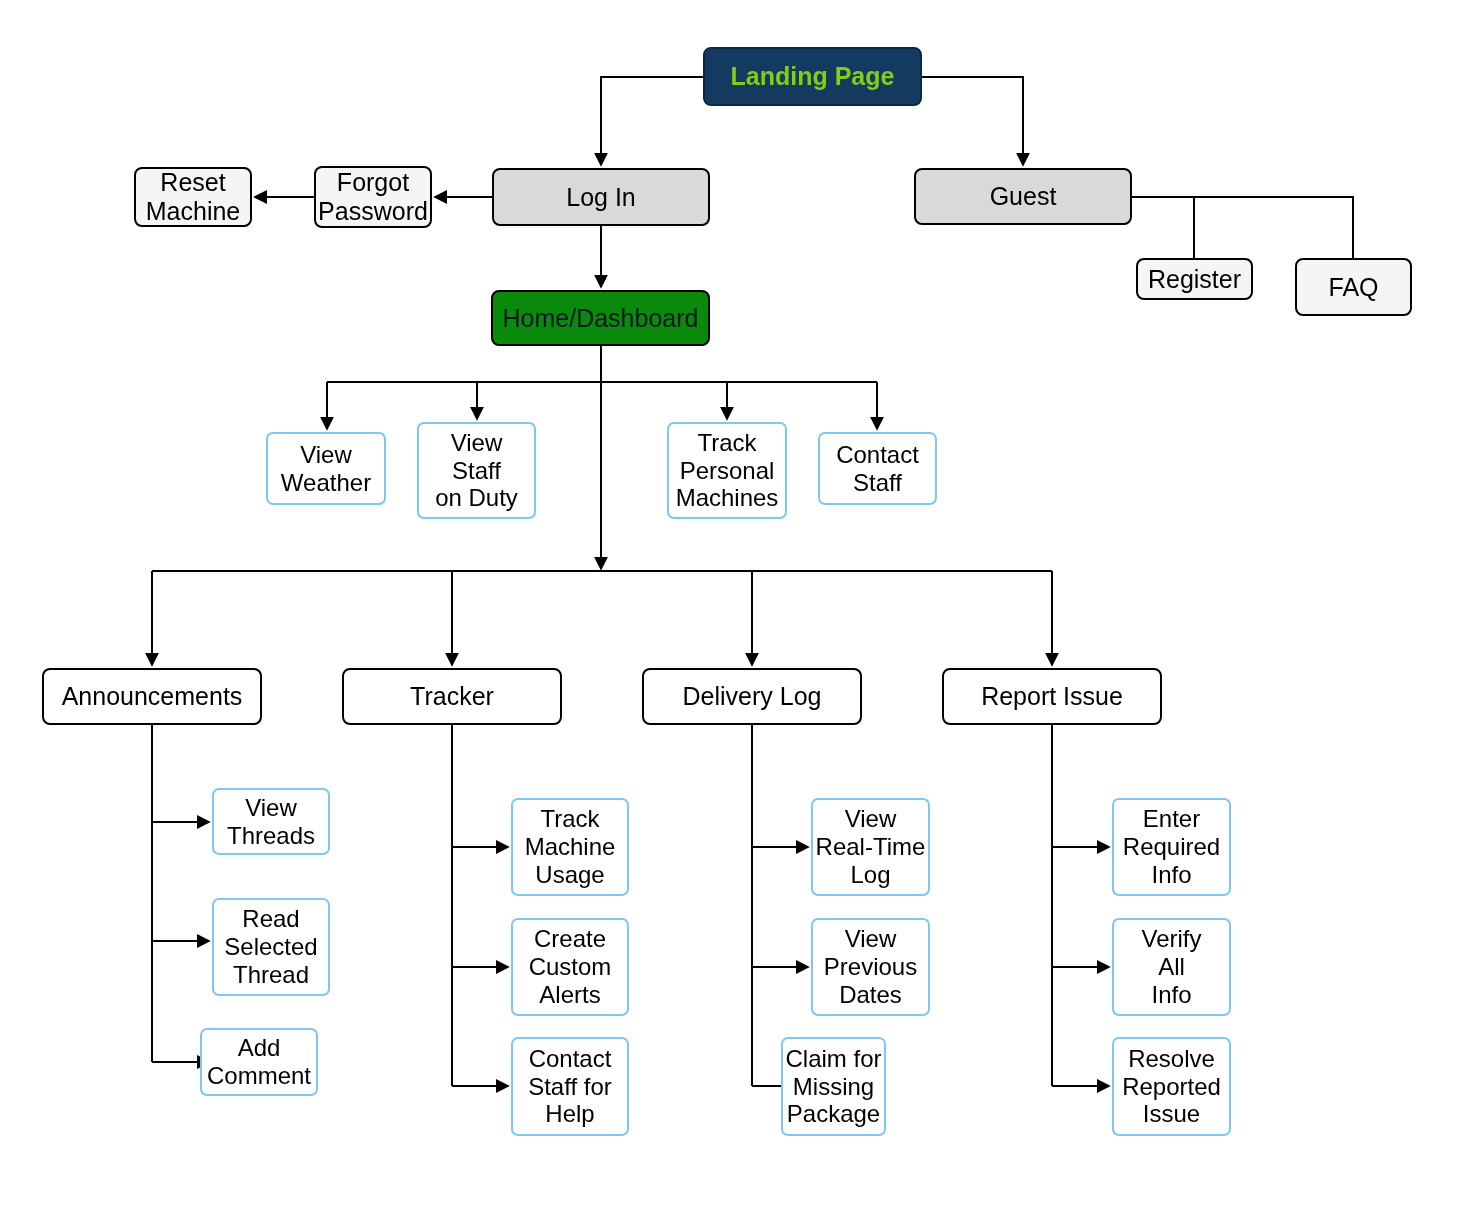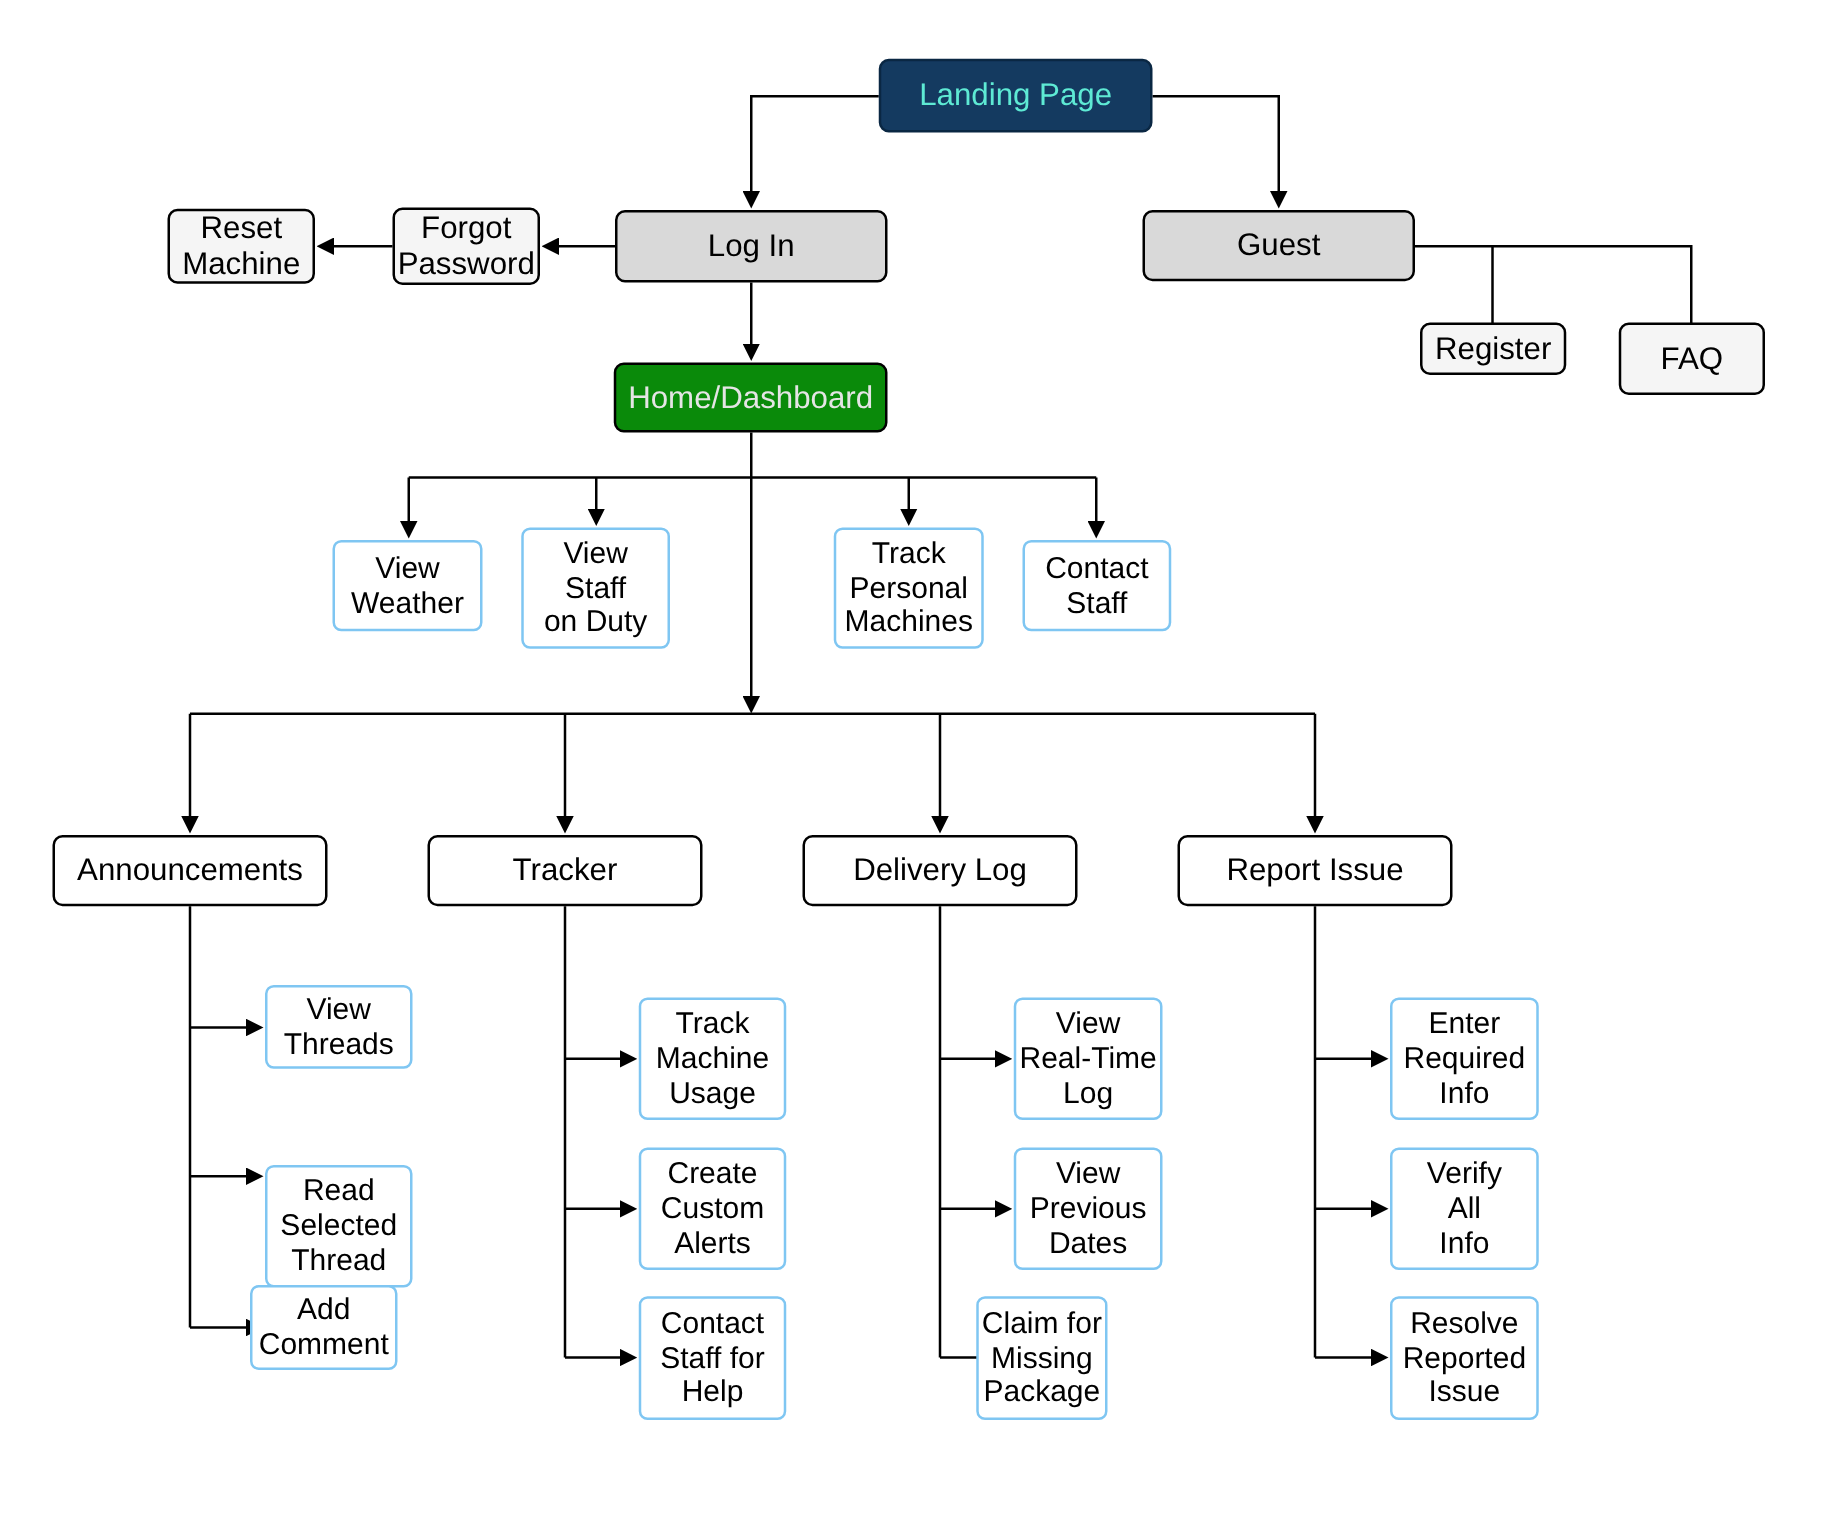--- a/index.html
+++ b/index.html
@@ -17,24 +17,24 @@
     display:flex;align-items:center;justify-content:center;
     text-align:center;
     font-size:25px;line-height:1.16;
     white-space:pre-line;
     color:#000000;
     background:#ffffff;
     border:2px solid #000000;
     border-radius:8px;
     padding:2px;
   }
-  .v-navy{background:#143a60;border-color:#0a2743;color:#5eead4;font-weight:400;}
+  .v-navy{background:#143a60;border-color:#0a2743;color:#84cc16;font-weight:700;}
   .v-gray{background:#d9d9d9;}
   .v-light{background:#f5f5f5;}
-  .v-green{background:#0a8a0a;color:#e5e5e5;}
+  .v-green{background:#0a8a0a;color:#0f172a;}
   .v-plain{background:#ffffff;}
   .v-blue{background:#ffffff;border:2px solid #7fc6f2;border-radius:7px;font-size:24px;}
 </style>
 </head>
 <body>
 
 <div class="canvas">
 
   <svg class="edges" width="1462" height="1211" viewBox="0 0 1462 1211" xmlns="http://www.w3.org/2000/svg">
     <defs>
@@ -115,21 +115,21 @@
   <div class="node v-blue" style="left:818px;top:432px;width:119px;height:73px">Contact
 Staff</div>
 
   <div class="node v-plain" style="left:42px;top:668px;width:220px;height:57px">Announcements</div>
   <div class="node v-plain" style="left:342px;top:668px;width:220px;height:57px">Tracker</div>
   <div class="node v-plain" style="left:642px;top:668px;width:220px;height:57px">Delivery Log</div>
   <div class="node v-plain" style="left:942px;top:668px;width:220px;height:57px">Report Issue</div>
 
   <div class="node v-blue" style="left:212px;top:788px;width:118px;height:67px">View
 Threads</div>
-  <div class="node v-blue" style="left:212px;top:932px;width:118px;height:98px">Read
+  <div class="node v-blue" style="left:212px;top:898px;width:118px;height:98px">Read
 Selected
 Thread</div>
   <div class="node v-blue" style="left:200px;top:1028px;width:118px;height:68px">Add
 Comment</div>
 
   <div class="node v-blue" style="left:511px;top:798px;width:118px;height:98px">Track
 Machine
 Usage</div>
   <div class="node v-blue" style="left:511px;top:918px;width:118px;height:98px">Create
 Custom

